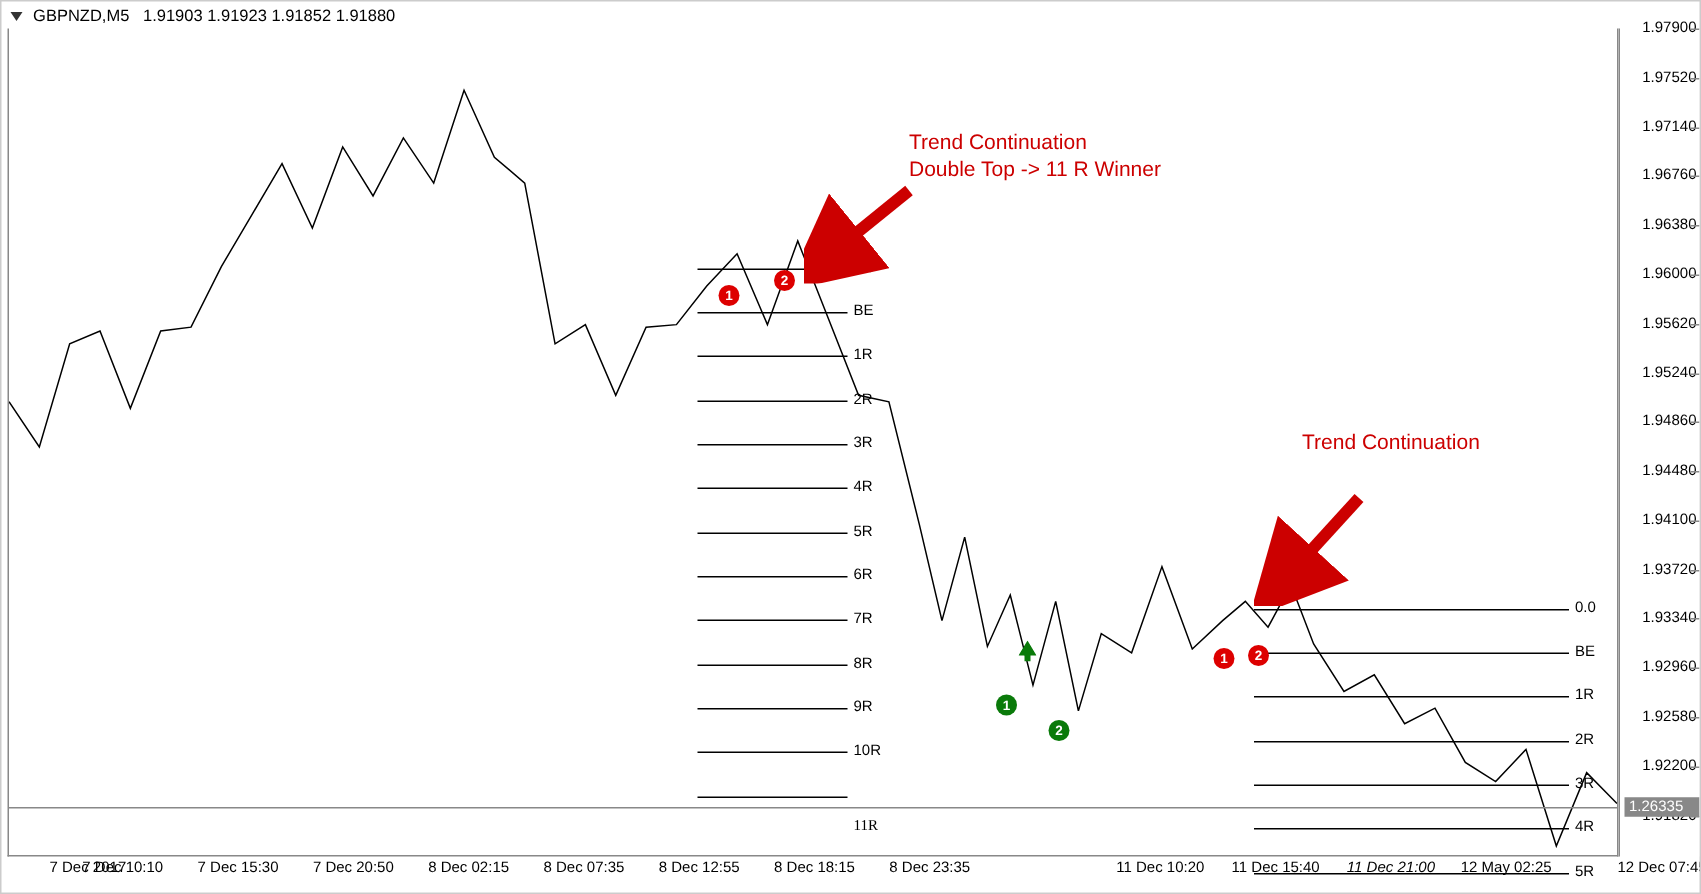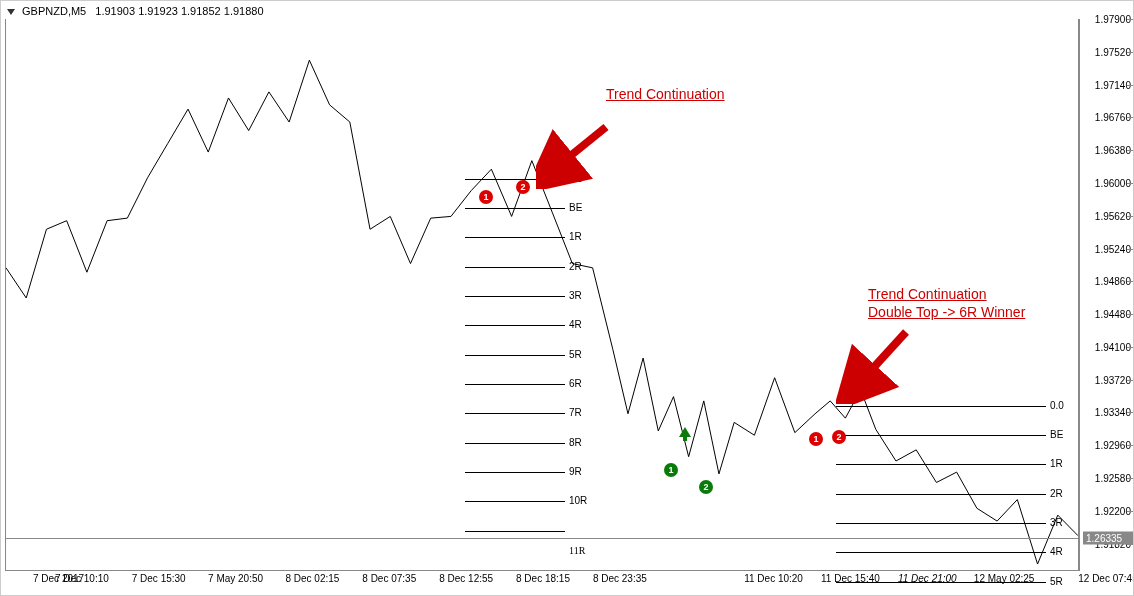--- a/index.html
+++ b/index.html
@@ -5,21 +5,21 @@
     * { margin: 0; padding: 0; box-sizing: border-box; }
     body { width: 1134px; height: 596px; background: #fff; font-family: Arial, sans-serif; position: relative; overflow: hidden; border: 1px solid #ccc; }
     .header { position: absolute; top: 4px; left: 6px; font-size: 11px; color: #000; }
     .header-arrow { display: inline-block; width: 0; height: 0; border-left: 4px solid transparent; border-right: 4px solid transparent; border-top: 6px solid #333; margin-right: 4px; vertical-align: middle; }
     .chart-area { position: absolute; top: 18px; left: 4px; right: 54px; bottom: 24px; border: 1px solid #888; border-top: none; }
     .y-axis { position: absolute; right: 0; top: 18px; bottom: 24px; width: 54px; background: #fff; border-left: 1px solid #888; }
     .y-tick { position: absolute; right: 2px; font-size: 10px; color: #000; transform: translateY(-50%); }
     .y-tick-line { position: absolute; right: 0; width: 6px; height: 1px; background: #888; }
     .x-axis { position: absolute; bottom: 4px; left: 4px; right: 54px; height: 18px; }
     .x-tick { position: absolute; font-size: 10px; color: #000; white-space: nowrap; transform: translateX(-50%); }
-    .annotation { position: absolute; color: #cc0000; font-size: 14px; font-weight: normal; line-height: 1.3; text-decoration: underline; }
+    .annotation { position: absolute; color: #cc0000; font-size: 14px; font-weight: normal; line-height: 1.3; }
     .arrow-svg { position: absolute; }
     .marker { position: absolute; width: 14px; height: 14px; border-radius: 50%; color: #fff; font-size: 9px; font-weight: bold; text-align: center; line-height: 14px; transform: translate(-50%, -50%); }
     .marker-red { background: #dd0000; }
     .marker-green { background: #0a7a0a; }
     .r-label { position: absolute; font-size: 10px; color: #000; }
     .r-line { position: absolute; height: 1px; background: #000; }
     .price-tag { position: absolute; right: 0; width: 50px; background: #888; color: #fff; font-size: 10px; padding: 1px 3px; transform: translateY(-50%); }
     .hline { position: absolute; left: 0; right: 0; height: 1px; background: #888; }
   </style>
 </head>
@@ -78,33 +78,33 @@
       <div class="r-line" style="left: 830px; width: 210px; top: 503.95px;"></div>
       <div class="r-label" style="left: 1044px; top: 497.95px;">3R</div>
       <div class="r-line" style="left: 830px; width: 210px; top: 533.29px;"></div>
       <div class="r-label" style="left: 1044px; top: 527.29px;">4R</div>
       <div class="r-line" style="left: 830px; width: 210px; top: 562.629px;"></div>
       <div class="r-label" style="left: 1044px; top: 556.629px;">5R</div>
     </div>
 
   <div class="annotation" style="top:66px; left:600px;">
     <div>Trend Continuation</div>
+    <div>Double Top -&gt; 11 R Winner</div>
   </div>
   <svg class="arrow-svg" style="top:100px; left:530px;" width="80" height="70">
     <defs>
         <marker id="ah1" markerWidth="8" markerHeight="8" refX="4" refY="4" orient="auto">
           <polygon points="0,0 8,4 0,8" fill="#cc0000"></polygon>
         </marker>
       </defs>
     <line x1="70" y1="8" x2="12" y2="55" stroke="#cc0000" stroke-width="8" marker-end="url(#ah1)"></line>
   </svg>
 
   <div class="annotation" style="top:266px; left:862px;">
     <div>Trend Continuation</div>
-    <div>Double Top -&gt; 6R Winner</div>
   </div>
   <svg class="arrow-svg" style="top:305px; left:830px;" width="80" height="80">
     <defs>
         <marker id="ah2" markerWidth="8" markerHeight="8" refX="4" refY="4" orient="auto">
           <polygon points="0,0 8,4 0,8" fill="#cc0000"></polygon>
         </marker>
       </defs>
     <line x1="70" y1="8" x2="18" y2="65" stroke="#cc0000" stroke-width="8" marker-end="url(#ah2)"></line>
   </svg>
 
@@ -157,21 +157,21 @@
     <div class="y-tick-line" style="top: 491.869px;"></div>
     <div class="y-tick" style="top: 524.66px;">1.91820</div>
     <div class="y-tick-line" style="top: 524.66px;"></div>
     <div class="price-tag" style="top: 519.483px;">1.26335</div>
   </div>
 
 <div class="x-axis" id="x-axis">
     <div class="x-tick" style="left: 28px; transform: translateX(0px);">7 Dec 2017</div>
     <div class="x-tick" style="left: 76.8571px;">7 Dec 10:10</div>
     <div class="x-tick" style="left: 153.714px;">7 Dec 15:30</div>
-    <div class="x-tick" style="left: 230.571px;">7 May 20:50</div>
+    <div class="x-tick" style="left: 230.571px;">7 Dec 20:50</div>
     <div class="x-tick" style="left: 307.429px;">8 Dec 02:15</div>
     <div class="x-tick" style="left: 384.286px; text-align: center;">8 Dec 07:35</div>
     <div class="x-tick" style="left: 461.143px;">8 Dec 12:55</div>
     <div class="x-tick" style="left: 538px;">8 Dec 18:15</div>
     <div class="x-tick" style="left: 614.857px; text-align: right;">8 Dec 23:35</div>
     <div class="x-tick" style="left: 662px; margin-top: 43px;">11 Dec 05:00</div>
     <div class="x-tick" style="left: 768.571px;">11 Dec 10:20</div>
     <div class="x-tick" style="left: 845.429px;">11 Dec 15:40</div>
     <div class="x-tick" style="left: 922.286px; font-style: italic;">11 Dec 21:00</div>
     <div class="x-tick" style="left: 999.143px;">12 May 02:25</div>

